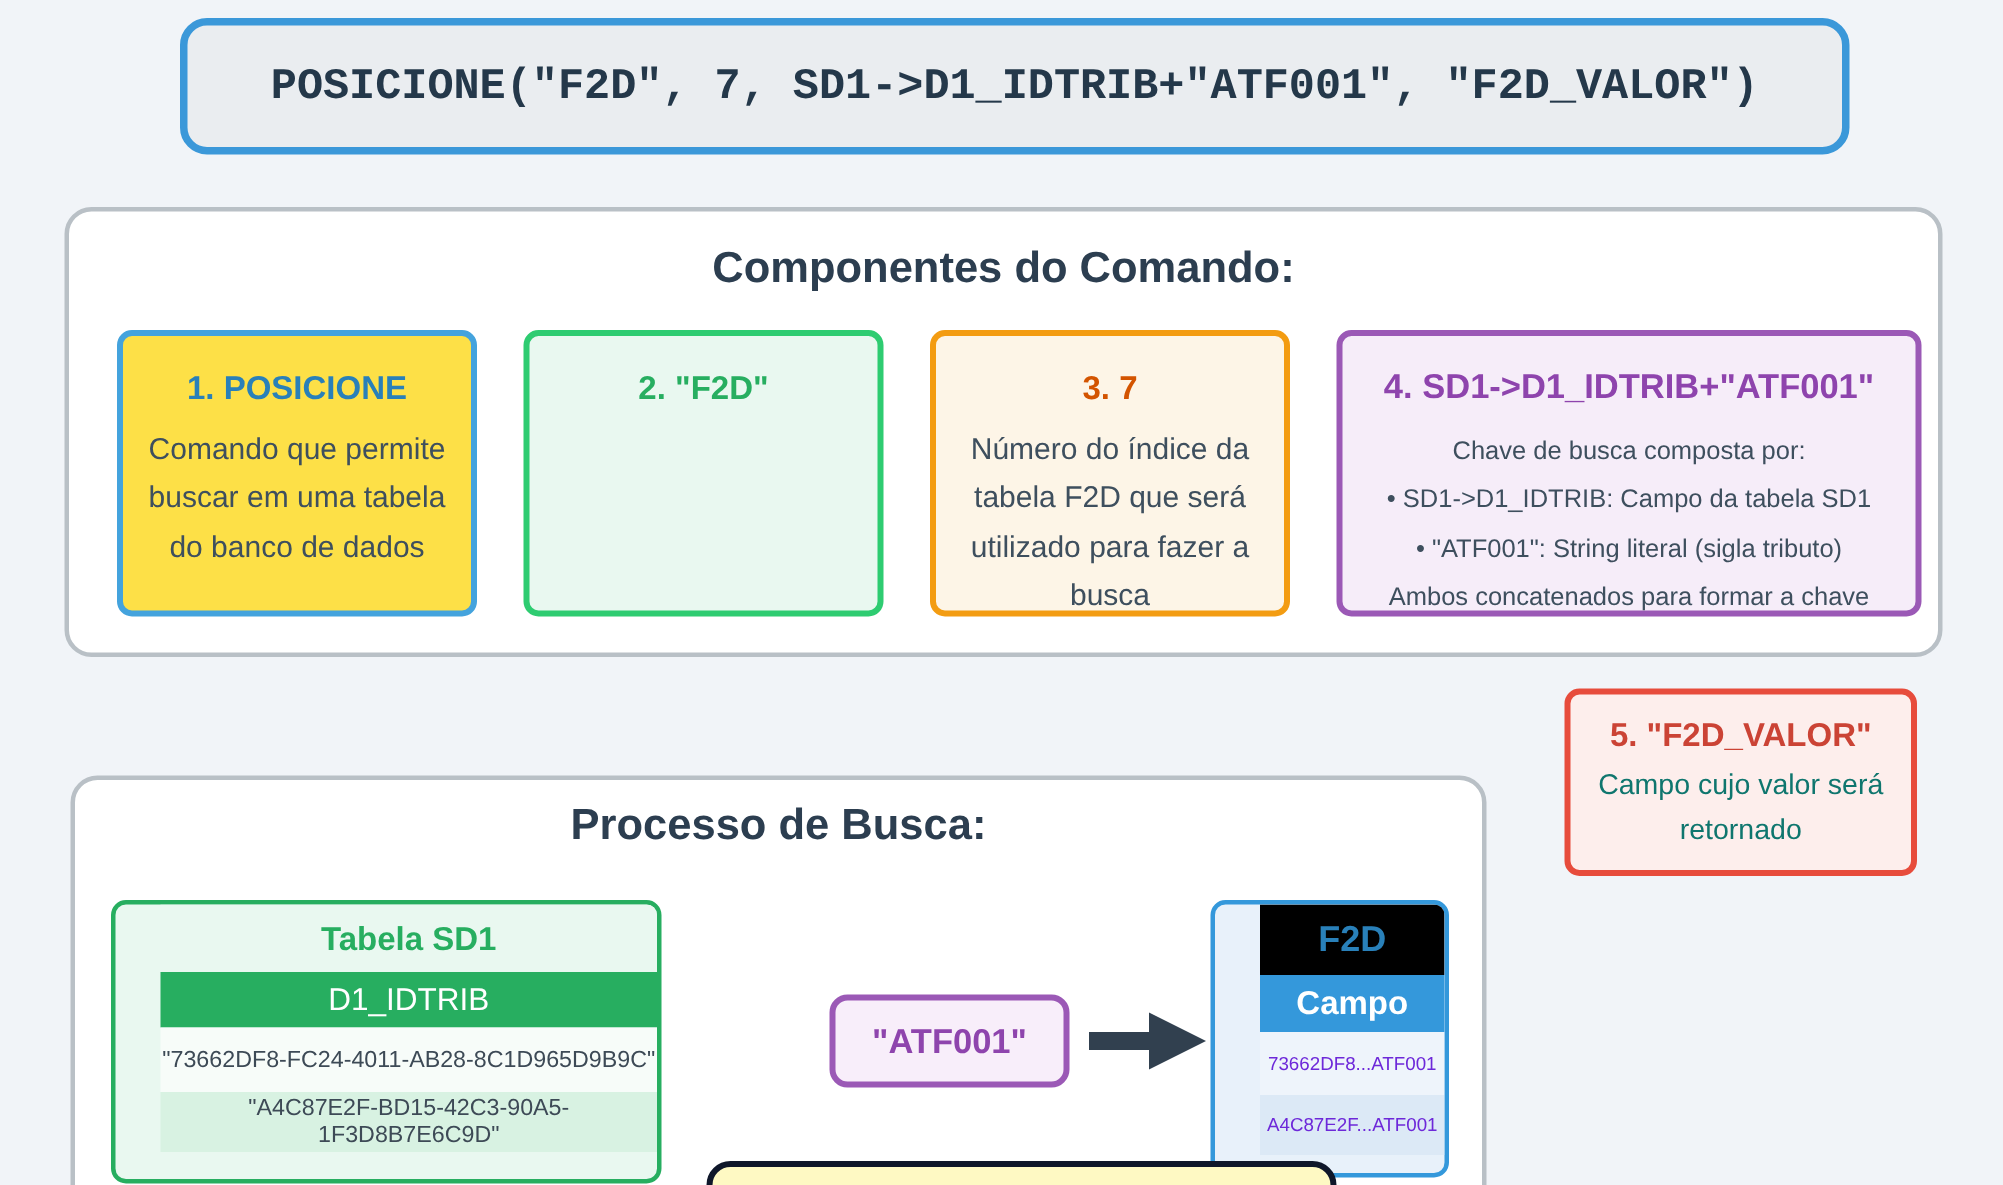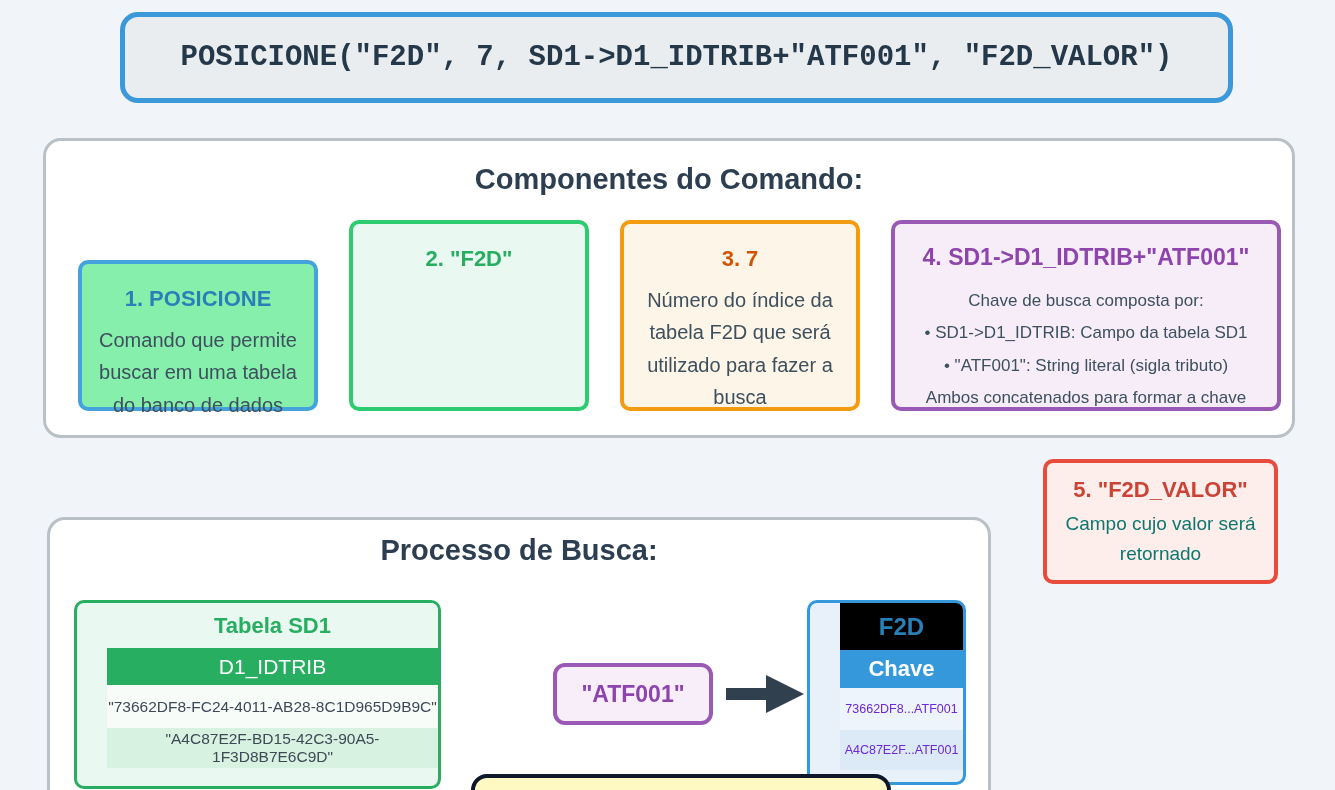--- a/index.html
+++ b/index.html
@@ -17,21 +17,21 @@
   .panel{position:absolute;background:#ffffff;border:3px solid #b9c0c6;border-radius:18px;box-sizing:border-box;}
   .panel-title{text-align:center;font-size:29px;font-weight:700;color:#2c3e50;}
 
   .panel-components{left:43px;top:138px;width:1252px;height:300px;}
   .panel-components .panel-title{margin-top:22px;}
   .cards{position:absolute;left:32px;top:79px;width:1203px;height:191px;display:flex;gap:31px;}
 
   .card{border-radius:10px;border:4px solid;box-sizing:border-box;text-align:center;padding:14px 6px;}
   .card-title{font-size:22px;font-weight:700;margin:8px 0 12px;}
   .card-body{font-size:20px;color:#3e4f5e;line-height:1.62;padding:0 10px;}
-  .card-c1{flex:0 0 240px;background:#86efac;border-color:#44a3dd;margin-top:40px;}
+  .card-c1{flex:0 0 240px;background:#fde047;border-color:#44a3dd;}
   .card-c1 .card-title{color:#2980b9;}
   .card-c2{flex:0 0 240px;background:#e9f8f0;border-color:#2ecc71;}
   .card-c2 .card-title{color:#27ae60;}
   .card-c3{flex:0 0 240px;background:#fdf5e7;border-color:#f39c12;}
   .card-c3 .card-title{color:#d35400;}
   .card-c4{flex:1 1 auto;background:#f6edf9;border-color:#9b59b6;padding-top:12px;}
   .card-c4 .card-title{font-size:23px;color:#8e44ad;margin-bottom:14px;}
   .card-c4 .card-line{font-size:17px;color:#3e4f5e;line-height:1.9;}
 
   
@@ -126,21 +126,21 @@
 
     <div class="key-box">"ATF001"</div>
 
     <div class="arrow">
       <span class="arrow-bar"></span>
       <span class="arrow-head"></span>
     </div>
 
     <div class="db-table f2d-table">
       <div class="f2d-title">F2D</div>
-      <div class="f2d-col">Chave</div>
+      <div class="f2d-col">Campo</div>
       <div class="f2d-row f2d-row-1">73662DF8...ATF001</div>
       <div class="f2d-row f2d-row-2">A4C87E2F...ATF001</div>
     </div>
 
     <div class="return-badge">Retorna valor do F2D_VALOR</div>
   </section>
 
   <div class="result-card">
     <div class="card-title">5. "F2D_VALOR"</div>
     <div class="card-body">Campo cujo valor será retornado</div>

